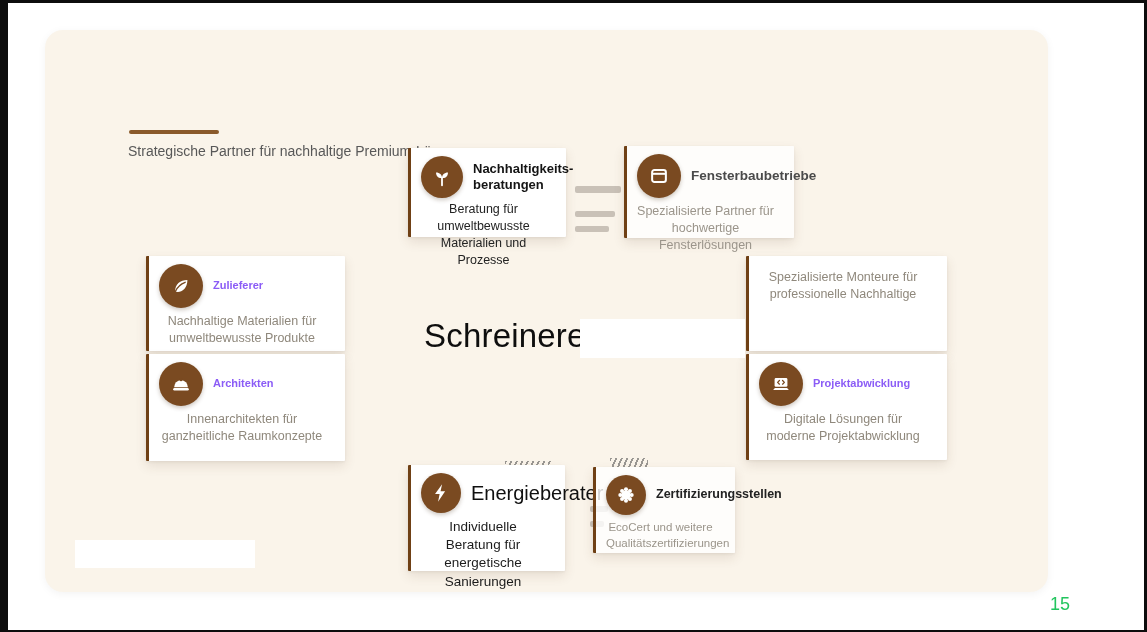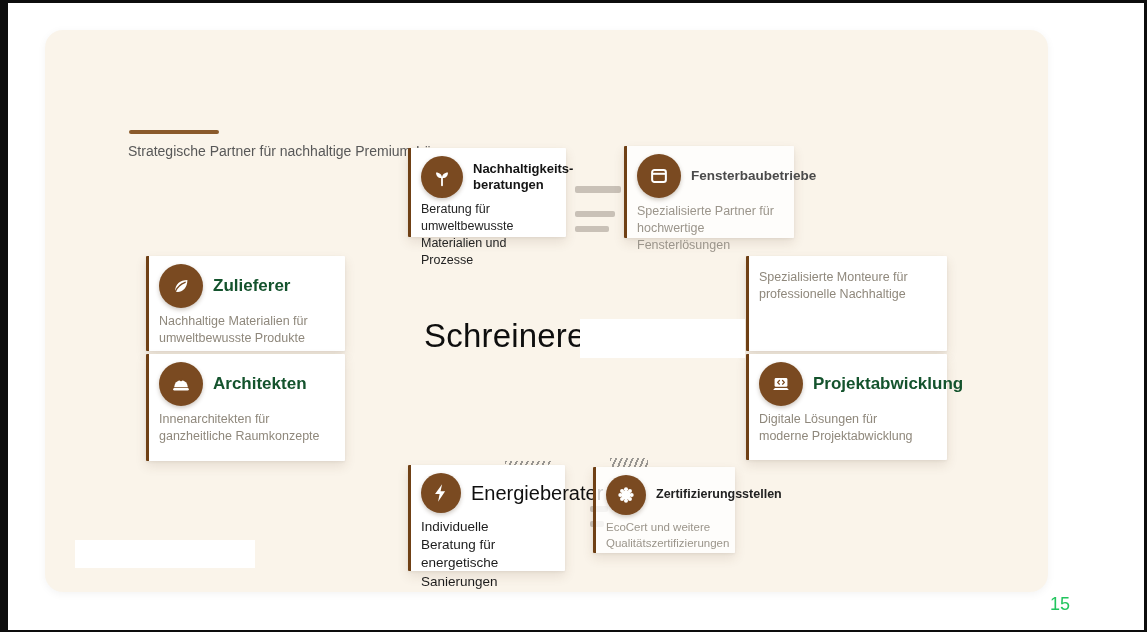--- a/index.html
+++ b/index.html
@@ -35,22 +35,22 @@
     z-index:2;
   }
   .card.glass { background:rgba(255,255,255,0.8); }
   .card-head { display:flex; align-items:center; gap:10px; }
   .icon-circle {
     width:44px; height:44px; min-width:44px; border-radius:50%;
     background:#7a4a21; display:flex; align-items:center; justify-content:center;
     box-shadow:0 2px 4px rgba(60,35,10,0.25);
   }
   .icon-circle svg { width:22px; height:22px; display:block; }
-  .card-title { font-size:17px; font-weight:700; color:#14532d; line-height:1.25; }
-  .card-desc { margin-top:5px; font-size:12.5px; line-height:1.35; color:#8f887c; }
+  .card-title { font-size:11px; font-weight:700; color:#8b5cf6; line-height:1.25; }
+  .card-desc { margin-top:5px; font-size:12.5px; line-height:1.35; color:#8f887c;text-align:center; }
 
   
   .c-nach .card-title { font-size:13px; color:#141414; }
   .c-nach .icon-circle { width:42px; height:42px; min-width:42px; }
   .c-nach .card-desc { color:#232323; font-weight:500; margin-top:3px; }
   .c-fenster .card-title { font-size:13.5px; font-weight:600; color:#4a4a4a; }
   .c-fenster .card-desc, .c-zert .card-desc { color:#9b958b; }
   .c-energie .card-title { font-size:20px; font-weight:500; color:#101010; }
   .c-energie .icon-circle { width:40px; height:40px; min-width:40px; }
   .c-energie .card-desc { color:#1c1c1c; font-size:13.5px; font-weight:500; }

